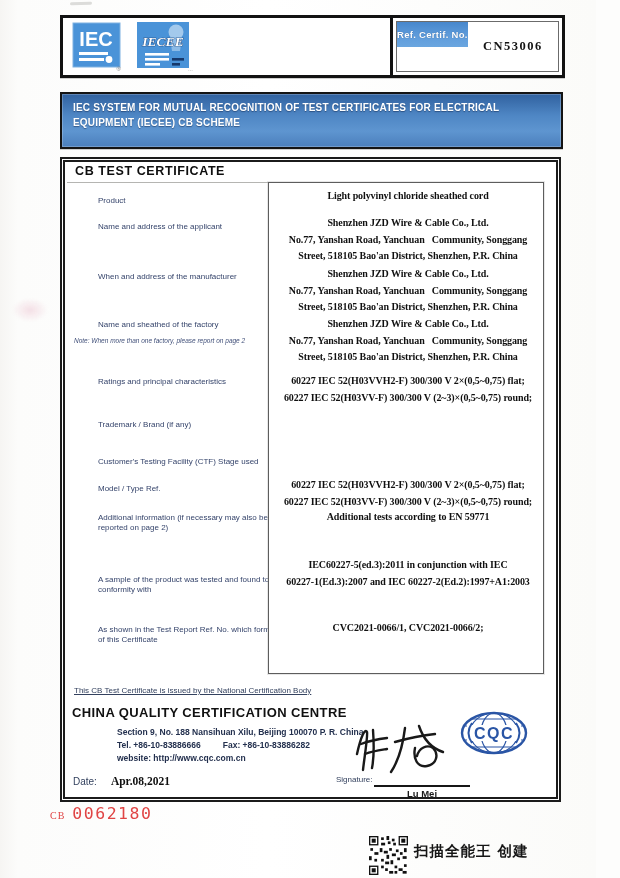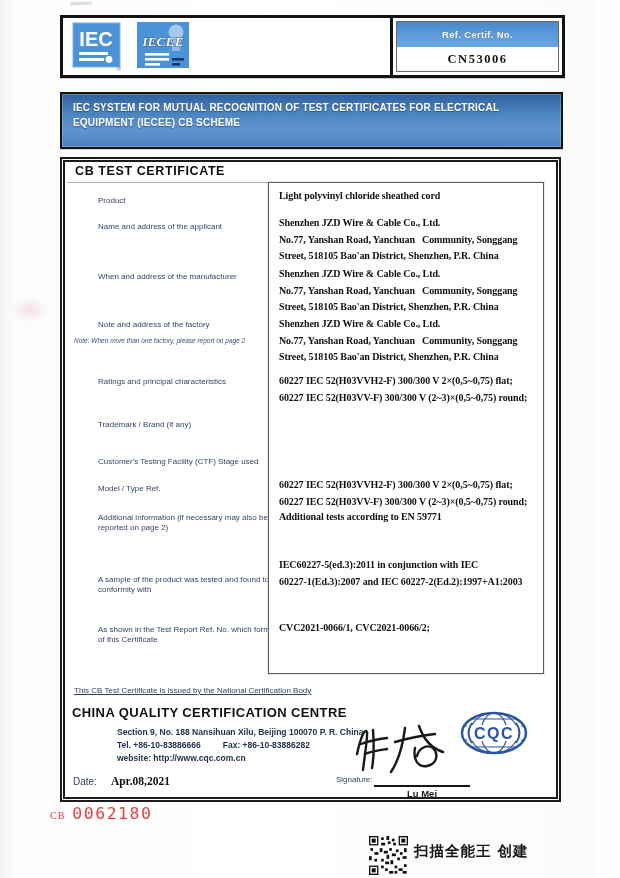--- a/index.html
+++ b/index.html
@@ -11,21 +11,21 @@
   .dash-artifact{position:absolute;left:70px;top:2px;width:22px;height:3px;background:#dcdcda;
         transform:rotate(-2deg);border-radius:2px;}
   .smudge{position:absolute;left:12px;top:298px;width:36px;height:24px;border-radius:50%;
         background:radial-gradient(rgba(238,200,212,.55),rgba(238,200,212,0) 70%);filter:blur(1px);}
 
   
   .header-box{position:absolute;left:60px;top:15px;width:505px;height:63px;box-sizing:border-box;
         border:3px solid #121212;background:#fff;display:flex;box-shadow:0 1px 0 #cfcfcd;}
   .logo-area{flex:1;display:flex;align-items:center;gap:12px;padding:4px 0 4px 9px;}
   .ref-area{width:172px;box-sizing:border-box;border-left:3px solid #121212;padding:3px;}
-  .ref-inner{height:100%;box-sizing:border-box;border:1px solid #6b6b6b;display:flex;flex-direction:column;text-align:right;}
+  .ref-inner{height:100%;box-sizing:border-box;border:1px solid #6b6b6b;display:flex;flex-direction:row;text-align:right;}
   .ref-band{height:25px;background:linear-gradient(180deg,#4787cc,#5f9cdb 55%,#6aa6e0);
         color:#fff;font-weight:bold;font-size:9.5px;display:flex;align-items:center;justify-content:center;
         letter-spacing:.3px;text-shadow:0 0 1px rgba(20,50,100,.6);}
   .ref-value{flex:1;display:flex;align-items:center;justify-content:center;background:#fff;
         font-family:"Liberation Serif",serif;font-size:12.5px;font-weight:600;letter-spacing:1.5px;color:#141414;}
 
   
   .banner-box{position:absolute;left:60px;top:92px;width:503px;height:57px;box-sizing:border-box;
         border:2px solid #141414;background:linear-gradient(180deg,#30619f,#4e86c4 40%,#5e95d0 70%,#4b7fbc);
         box-shadow:inset 0 0 0 1px rgba(255,255,255,.22),0 1px 0 #cfcfcd;
@@ -34,21 +34,21 @@
 
   
   .main-box{position:absolute;left:60px;top:157px;width:501px;height:645px;box-sizing:border-box;
         border:5px double #1b1b1b;background:#fff;overflow:hidden;}
   .cert-title{position:absolute;left:10px;top:2px;font-size:12.5px;font-weight:bold;color:#0e0e0e;
         letter-spacing:.6px;}
   .title-rule{position:absolute;left:2px;top:20px;width:392px;height:1px;background:#b5b5b2;}
   .lbl{position:absolute;left:9px;width:194px;font-size:8px;color:#35446b;line-height:1.3;padding-left:24px;}
   .lbl-note{position:absolute;left:9px;width:210px;font-size:6.5px;font-style:italic;color:#42517a;}
   .value-box{position:absolute;left:203px;top:20px;width:276px;height:492px;box-sizing:border-box;
-        border:1px solid #5d5d5d;box-shadow:0 0 0 1px rgba(160,160,160,.25);background:#fff;}
+        border:1px solid #5d5d5d;box-shadow:0 0 0 1px rgba(160,160,160,.25);background:#fff;text-align:center;}
   .val{position:absolute;left:10px;right:6px;font-family:"Liberation Serif",serif;font-weight:600;
         font-size:10px;color:#101010;line-height:16.5px;white-space:pre-wrap;letter-spacing:-.1px;}
   .issued-by{position:absolute;left:9px;top:524px;font-size:8px;color:#33415e;text-decoration:underline;}
   .org-name{position:absolute;left:7px;top:543px;font-size:13px;font-weight:bold;color:#111;letter-spacing:.4px;}
   .org-line{position:absolute;left:7px;font-size:8.5px;font-weight:bold;color:#23304e;margin-left:45px;}
   .fax-span{margin-left:22px;}
   .date-row{position:absolute;left:8px;top:609px;}
   .date-label{font-size:10px;color:#33415e;margin-top:21px;}
   .date-value{font-family:"Liberation Serif",serif;font-weight:600;font-size:11.5px;color:#101010;margin-left:14px;}
   .sig-label{position:absolute;left:271px;top:613px;font-size:8px;color:#33415e;}
@@ -108,21 +108,21 @@
 
   <div class="banner-box">IEC SYSTEM FOR MUTUAL RECOGNITION OF TEST CERTIFICATES FOR ELECTRICAL EQUIPMENT (IECEE) CB SCHEME</div>
 
   <div class="main-box">
     <div class="cert-title">CB TEST CERTIFICATE</div>
     <div class="title-rule"></div>
 
     <div class="lbl" style="top:34px">Product</div>
     <div class="lbl" style="top:60px">Name and address of the applicant</div>
     <div class="lbl" style="top:110px">When and address of the manufacturer</div>
-    <div class="lbl" style="top:158px">Note and address of the factory</div>
+    <div class="lbl" style="top:158px">Name and sheathed of the factory</div>
     <div class="lbl-note" style="top:175px">Note: When more than one factory, please report on page 2</div>
     <div class="lbl" style="top:215px">Ratings and principal characteristics</div>
     <div class="lbl" style="top:258px">Trademark / Brand (if any)</div>
     <div class="lbl" style="top:295px">Customer's Testing Facility (CTF) Stage used</div>
     <div class="lbl" style="top:322px">Model / Type Ref.</div>
     <div class="lbl" style="top:351px">Additional information (if necessary may also be reported on page 2)</div>
     <div class="lbl" style="top:413px">A sample of the product was tested and found to be in conformity with</div>
     <div class="lbl" style="top:463px">As shown in the Test Report Ref. No. which forms part of this Certificate</div>
 
     <div class="value-box">

